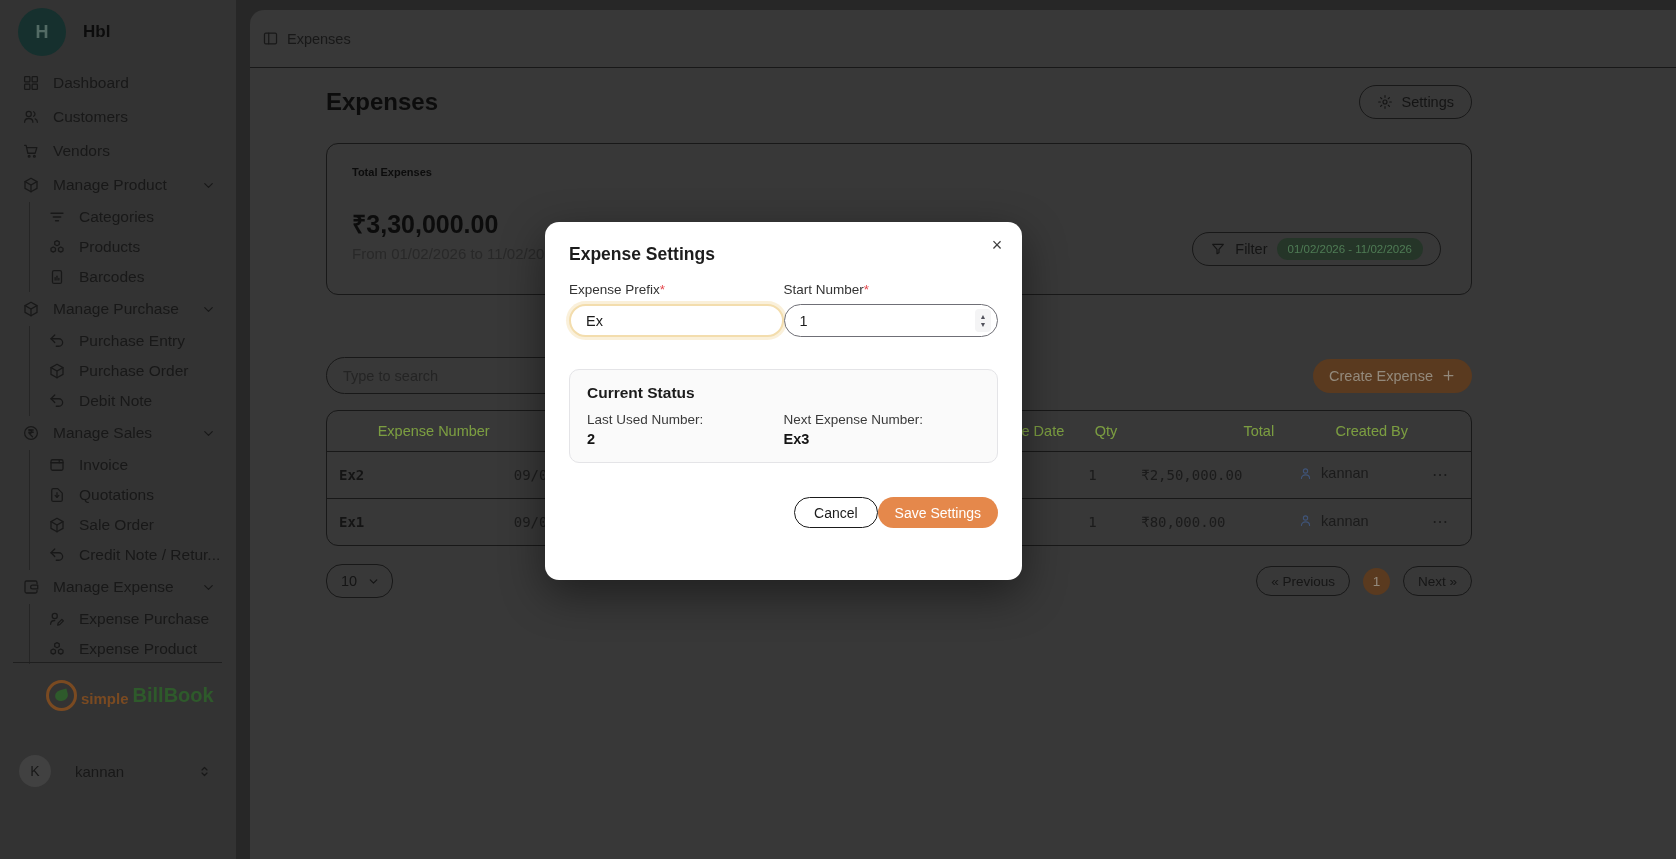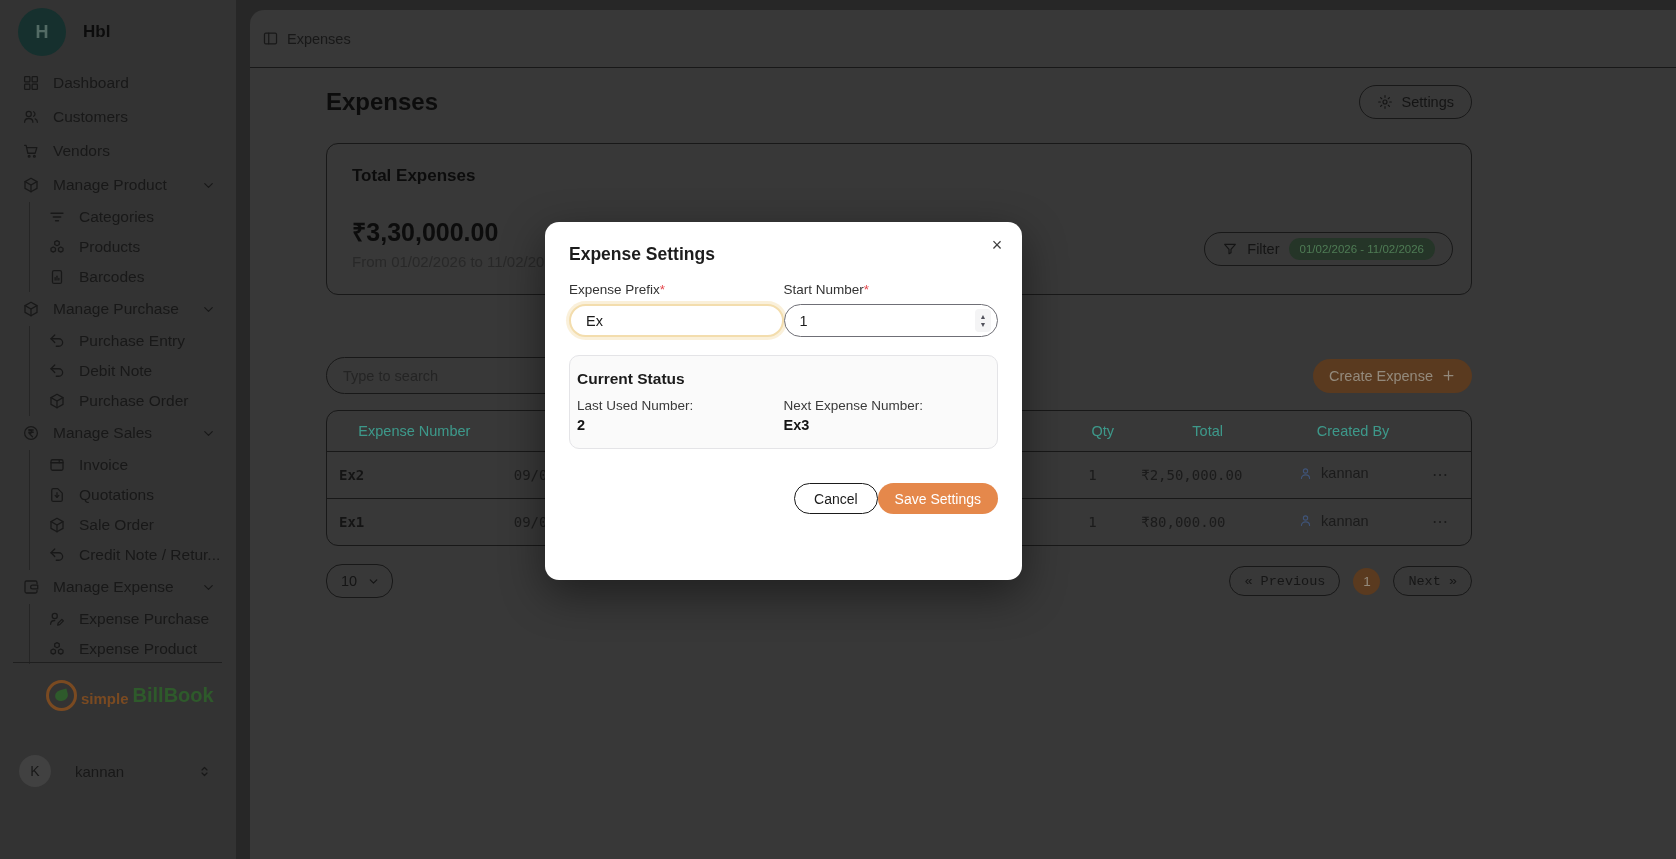--- a/index.html
+++ b/index.html
@@ -62,53 +62,53 @@
   .topbar .ic svg{width:17px;height:17px;stroke:var(--ink);}
   .breadcrumb{font-size:14.5px;color:var(--ink);}
   .content{width:1146px;margin-left:76px;}
   .title-row{margin-top:17px;display:flex;align-items:center;justify-content:space-between;}
   h1.page-title{font-size:24px;font-weight:700;color:var(--ink-strong);}
   .btn-outline{display:inline-flex;align-items:center;gap:9px;height:34px;padding:0 17px;border:1px solid var(--line);
     border-radius:999px;background:transparent;font-size:14.5px;color:#1f1f1f;cursor:pointer;font-family:inherit;}
   .btn-outline svg{width:16px;height:16px;stroke:#1f1f1f;fill:none;stroke-width:1.7;stroke-linecap:round;stroke-linejoin:round;}
 
   .summary-card{position:relative;margin-top:24px;height:152px;border:1px solid var(--line);border-radius:12px;padding:22px 25px;}
-  .summary-title{font-size:17px;font-weight:700;color:var(--ink-strong);}
+  .summary-title{font-size:11px;font-weight:700;color:var(--ink-strong);}
   .summary-amount{margin-top:28px;font-size:25px;font-weight:700;color:var(--ink-strong);}
   .summary-range{margin-top:5px;font-size:15px;color:var(--ink-muted);}
-  .filter-btn{position:absolute;right:18px;bottom:28px;}
+  .filter-btn{position:absolute;right:30px;bottom:28px;}
   .filter-badge{display:inline-flex;align-items:center;height:22px;padding:0 11px;border-radius:999px;background:var(--badge-bg);
     color:var(--badge-ink);font-size:11.5px;}
 
   .toolbar-row{margin-top:62px;display:flex;align-items:center;justify-content:space-between;}
   .search-input{width:360px;height:37px;border:1px solid var(--line);border-radius:999px;background:transparent;
     padding:0 16px;font-size:14.5px;color:var(--ink);font-family:inherit;outline:none;}
   .search-input::placeholder{color:#383838;opacity:1;}
   .btn-solid{display:inline-flex;align-items:center;gap:8px;height:34px;padding:0 16px;border:none;border-radius:999px;
     background:var(--orange-dim);color:var(--orange-dim-ink);font-size:14.5px;cursor:pointer;font-family:inherit;}
   .btn-solid svg{width:15px;height:15px;stroke:var(--orange-dim-ink);fill:none;stroke-width:2;stroke-linecap:round;}
 
   .table-wrap{margin-top:16px;border:1px solid var(--line);border-radius:12px;overflow:hidden;}
   table{width:100%;border-collapse:collapse;}
-  thead th{height:40px;text-align:center;font-size:14.5px;font-weight:400;color:#5eead4;padding:0 12px;border-bottom:1px solid var(--line);}
+  thead th{height:40px;text-align:right;font-size:14.5px;font-weight:400;color:#bef264;padding:0 12px;border-bottom:1px solid var(--line);}
   tbody td{height:47px;font-size:14px;color:#2a2a2a;padding:0 12px;font-family:"DejaVu Sans Mono",monospace;}
   tbody tr + tr td{border-top:1px solid var(--line);}
   td.strong{font-weight:700;color:#1f1f1f;}
   td.sans{font-family:"Liberation Sans",sans-serif;font-size:14.5px;}
   .byline{display:inline-flex;align-items:center;gap:8px;}
   .byline svg{width:15px;height:15px;stroke:var(--blue);fill:none;stroke-width:1.8;stroke-linecap:round;stroke-linejoin:round;}
   .dots{font-size:16px;color:#2a2a2a;letter-spacing:1px;cursor:pointer;font-family:"Liberation Sans",sans-serif;}
 
   .footer-row{margin-top:18px;display:flex;align-items:center;justify-content:space-between;}
   .pagesize{display:inline-flex;align-items:center;gap:10px;height:34px;padding:0 12px 0 14px;border:1px solid var(--line);
     border-radius:16px;font-size:14.5px;color:#1f1f1f;cursor:pointer;background:transparent;font-family:inherit;}
   .pagesize svg{width:13px;height:13px;stroke:#1f1f1f;fill:none;stroke-width:2;stroke-linecap:round;stroke-linejoin:round;}
   .pager{display:flex;align-items:center;gap:13px;}
   .page-pill{height:30px;padding:2px 14px;border:1px solid var(--line);border-radius:999px;background:transparent;
-    font-size:13.5px;color:#232323;cursor:pointer;font-family:Liberation Mono, monospace;display:inline-flex;align-items:center;}
+    font-size:13.5px;color:#232323;cursor:pointer;font-family:Liberation Sans, sans-serif;display:inline-flex;align-items:center;}
   .page-current{width:27px;height:27px;border-radius:50%;background:var(--orange-dim);color:var(--orange-dim-ink);
     font-size:13.5px;display:inline-flex;align-items:center;justify-content:center;cursor:pointer;border:none;font-family:inherit;}
 
   
   .overlay{position:absolute;inset:0;background:rgba(0,0,0,0.35);z-index:40;}
   .modal{position:absolute;left:545px;top:222px;width:477px;height:358px;background:#ffffff;border-radius:14px;
     box-shadow:0 14px 44px rgba(0,0,0,0.45);z-index:50;padding:22px 24px;}
   .modal-close{position:absolute;top:10px;right:12px;width:26px;height:26px;border:none;background:transparent;
     font-size:18px;color:#3f3f3f;cursor:pointer;font-family:inherit;line-height:26px;}
   .modal-title{font-size:17.5px;font-weight:700;color:var(--modal-ink);}
@@ -118,21 +118,21 @@
   .field-label .req{color:var(--red);}
   .tf{margin-top:7px;width:100%;height:33px;border-radius:17px;font-size:14.5px;color:#1b1b1b;
     padding:0 15px;font-family:inherit;outline:none;background:#fff;}
   .tf-focus{border:2px solid #f3ddad;box-shadow:0 0 0 3px rgba(243,221,173,0.45);}
   .tf-normal{border:1px solid #6f6f76;}
   .num-wrap{position:relative;margin-top:7px;}
   .num-wrap .tf{margin-top:0;}
   .spinner{position:absolute;right:7px;top:5px;width:16px;height:23px;background:#f4f4f5;border-radius:4px;
     display:flex;flex-direction:column;align-items:center;justify-content:center;cursor:pointer;}
   .spinner span{font-size:7px;line-height:8px;color:#52525b;}
-  .status-panel{margin-top:18px;height:94px;background:#fafafa;border:1px solid #e4e4e7;border-radius:10px;padding:14px 7px;}
+  .status-panel{margin-top:32px;height:94px;background:#fafafa;border:1px solid #e4e4e7;border-radius:10px;padding:14px 17px;}
   .status-title{font-size:15.5px;font-weight:600;color:#1b1b1b;}
   .status-cols{display:flex;margin-top:10px;}
   .status-col{width:50%;}
   .status-label{font-size:13.5px;color:#3a3a3a;}
   .status-value{margin-top:4px;font-size:14.5px;font-weight:700;color:#141414;}
   .modal-actions{margin-top:34px;display:flex;justify-content:flex-end;gap:0;}
   .btn-cancel{height:31px;padding:0 19px;border:1px solid #1b1b1b;border-radius:999px;background:#fff;
     font-size:14px;color:#1b1b1b;cursor:pointer;font-family:inherit;}
   .btn-save{height:31px;padding:0 17px;border:none;border-radius:999px;background:var(--accent);
     font-size:14px;color:#ffffff;cursor:pointer;font-family:inherit;}
@@ -256,35 +256,35 @@
               <svg viewBox="0 0 24 24">
                 <path d="M9 14L4 9l5-5"></path>
                 <path d="M4 9h10.5a5 5 0 0 1 0 10H11"></path>
               </svg>
             </span>
           <span class="lbl">Purchase Entry</span>
         </div>
         <div class="nav-item">
           <span class="ic">
               <svg viewBox="0 0 24 24">
-                <path d="M9 14L4 9l5-5"></path>
-                <path d="M4 9h10.5a5 5 0 0 1 0 10H11"></path>
-              </svg>
-            </span>
-          <span class="lbl">Debit Note</span>
-        </div>
-        <div class="nav-item">
-          <span class="ic">
-              <svg viewBox="0 0 24 24">
                 <path d="M12 3l8 4.5v9L12 21l-8-4.5v-9z"></path>
                 <path d="M4 7.5l8 4.5 8-4.5"></path>
                 <path d="M12 12v9"></path>
               </svg>
             </span>
           <span class="lbl">Purchase Order</span>
+        </div>
+        <div class="nav-item">
+          <span class="ic">
+              <svg viewBox="0 0 24 24">
+                <path d="M9 14L4 9l5-5"></path>
+                <path d="M4 9h10.5a5 5 0 0 1 0 10H11"></path>
+              </svg>
+            </span>
+          <span class="lbl">Debit Note</span>
         </div>
       </div>
 
       <div class="nav-item">
         <span class="ic">
             <svg viewBox="0 0 24 24">
               <circle cx="12" cy="12" r="8.5"></circle>
               <path d="M9 8h6"></path>
               <path d="M9 11h6"></path>
               <path d="M9.5 8c2.5 0 3.5.8 3.5 2.2 0 1.5-1.2 2.3-3.5 2.3L14 17"></path>

